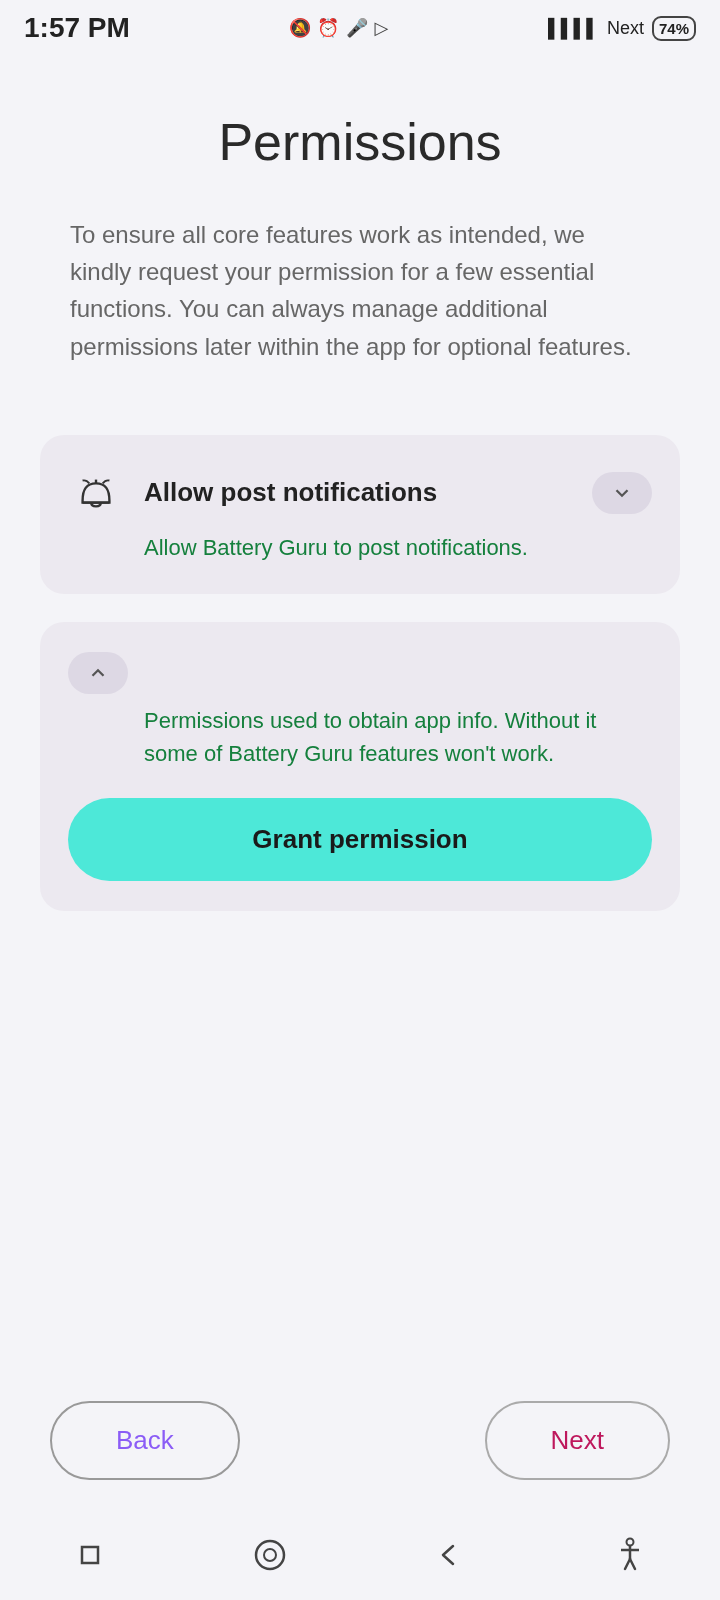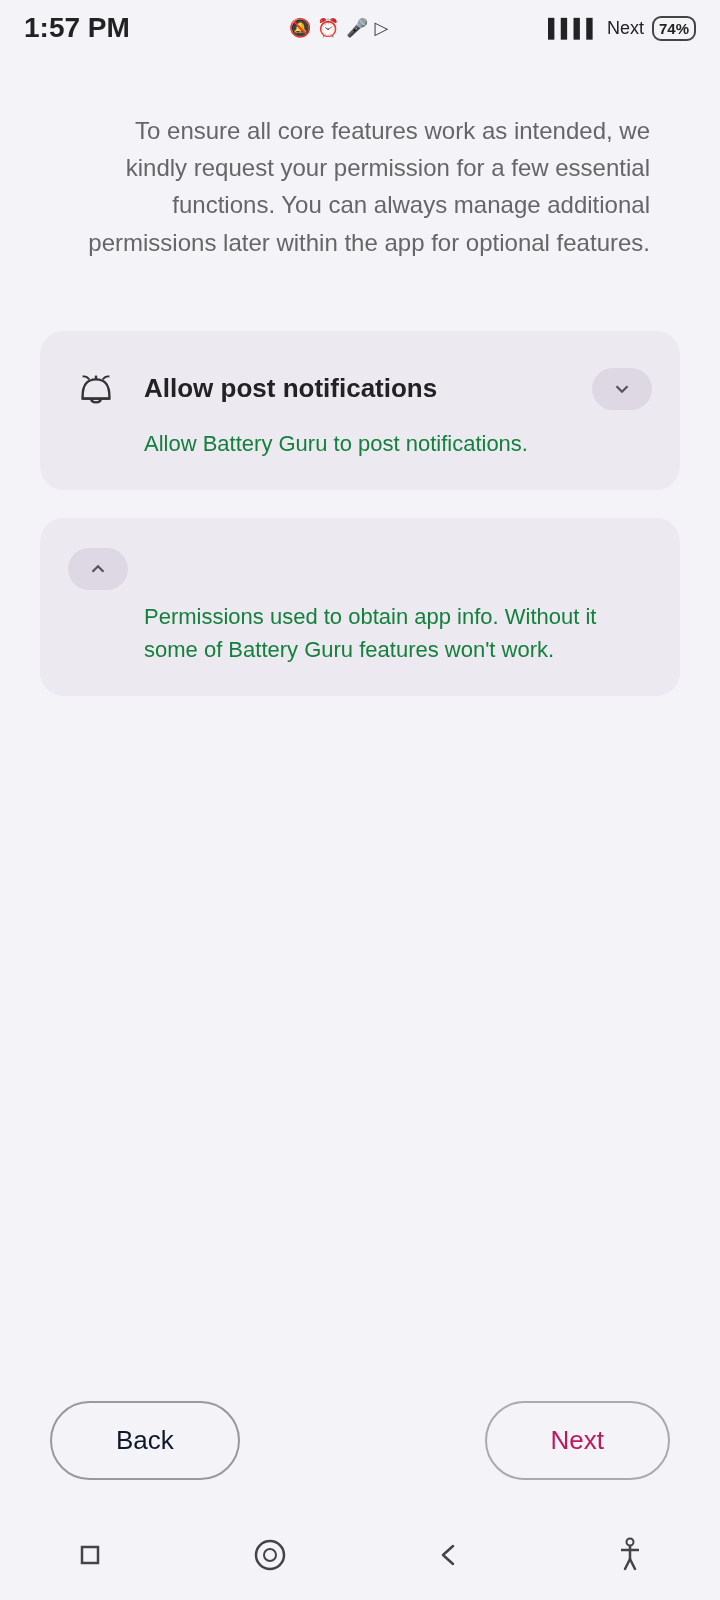--- a/index.html
+++ b/index.html
@@ -68,21 +68,21 @@
       font-size: 52px;
       font-weight: 500;
       color: #2a2a2a;
       margin-bottom: 44px;
       text-align: center;
     }
 
     .description {
       font-size: 24px;
       color: #666;
-      text-align: right;
+      text-align: left;
       line-height: 1.55;
       max-width: 580px;
       margin-bottom: 70px;
     }
 
     
     .permission-card {
       width: 100%;
       background: #ece9f0;
       border-radius: 24px;
@@ -173,21 +173,21 @@
       padding: 22px 64px;
       border: 2.5px solid #999;
       border-radius: 50px;
       background: transparent;
       font-size: 26px;
       font-weight: 500;
       cursor: pointer;
     }
 
     .nav-btn-back {
-      color: #0f172a;
+      color: #8b5cf6;
     }
 
     .nav-btn-next {
       color: #be185d;
       border-color: #aaa;
     }
 
     
     .android-nav {
       display: flex;
@@ -229,20 +229,21 @@
   <div class="status-right">
     <span>▌▌▌▌</span>
     <span>Next</span>
     <span class="battery-box">
       <span>74</span>%
     </span>
   </div>
 </div>
 
 <div class="main-content">
+  <h1 class="page-title">Permissions</h1>
   <p class="description">To ensure all core features work as intended, we kindly request your permission for a few essential functions. You can always manage additional permissions later within the app for optional features.</p>
 
   <div class="permission-card">
     <div class="card-header">
       <div class="card-header-left">
         <div class="card-icon icon-bell">
           <svg viewBox="0 0 48 48" fill="none" stroke="#333" stroke-width="2.5" xmlns="http://www.w3.org/2000/svg">
             <path d="M10 32 C10 20 14 14 24 14 C34 14 38 20 38 32 L38 34 L10 34 Z" stroke="#333" stroke-width="2.5" fill="none"></path>
             <line x1="24" y1="10" x2="24" y2="14" stroke="#333" stroke-width="2.5"></line>
             <path d="M19 34 Q19 38 24 38 Q29 38 29 34" stroke="#333" stroke-width="2.5" fill="none"></path>
@@ -264,20 +265,21 @@
 
   <div class="permission-card">
     <div class="card-header">
       <button class="chevron-btn">
         <svg viewBox="0 0 24 24" fill="none" stroke="#555" stroke-width="2.5" xmlns="http://www.w3.org/2000/svg">
           <polyline points="6,15 12,9 18,15"></polyline>
         </svg>
       </button>
     </div>
     <p class="card-desc">Permissions used to obtain app info. Without it some of Battery Guru features won't work.</p>
+    <button class="grant-btn">Grant permission</button>
   </div>
 </div>
 
 <div class="bottom-nav">
   <button class="nav-btn nav-btn-back">Back</button>
   <button class="nav-btn nav-btn-next">Next</button>
 </div>
 
 <div class="android-nav">
   <div class="android-nav-item">

